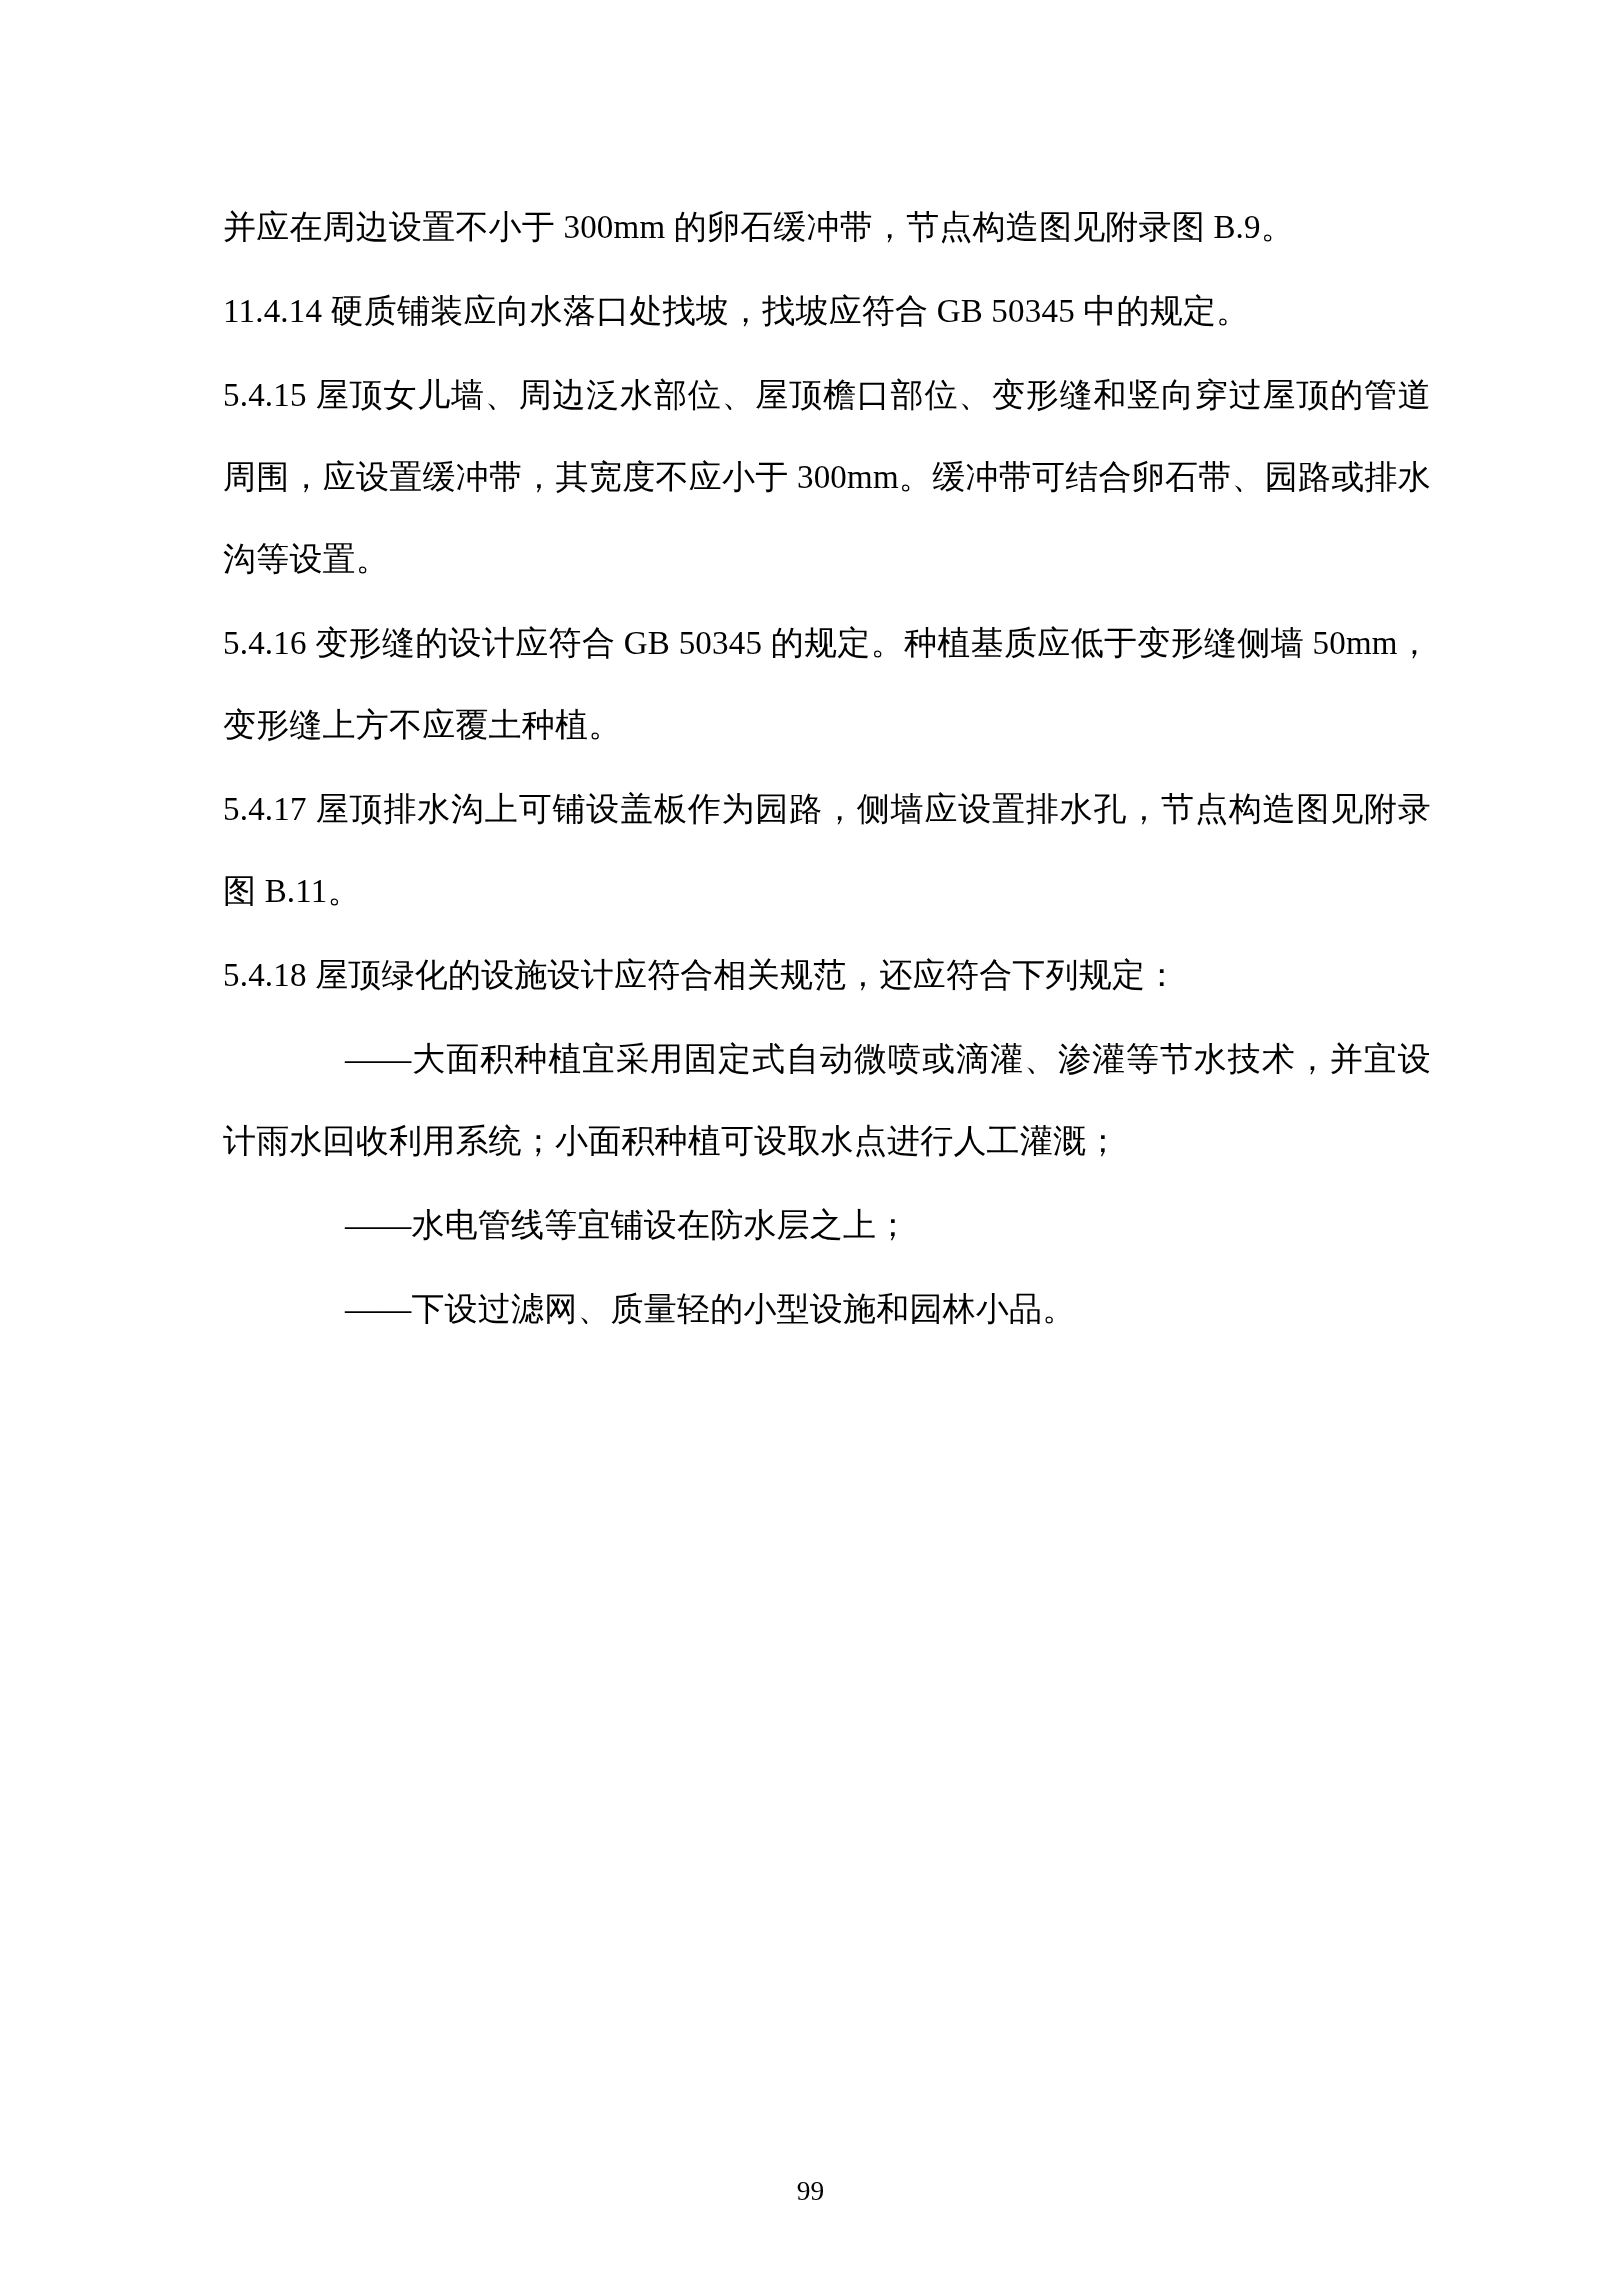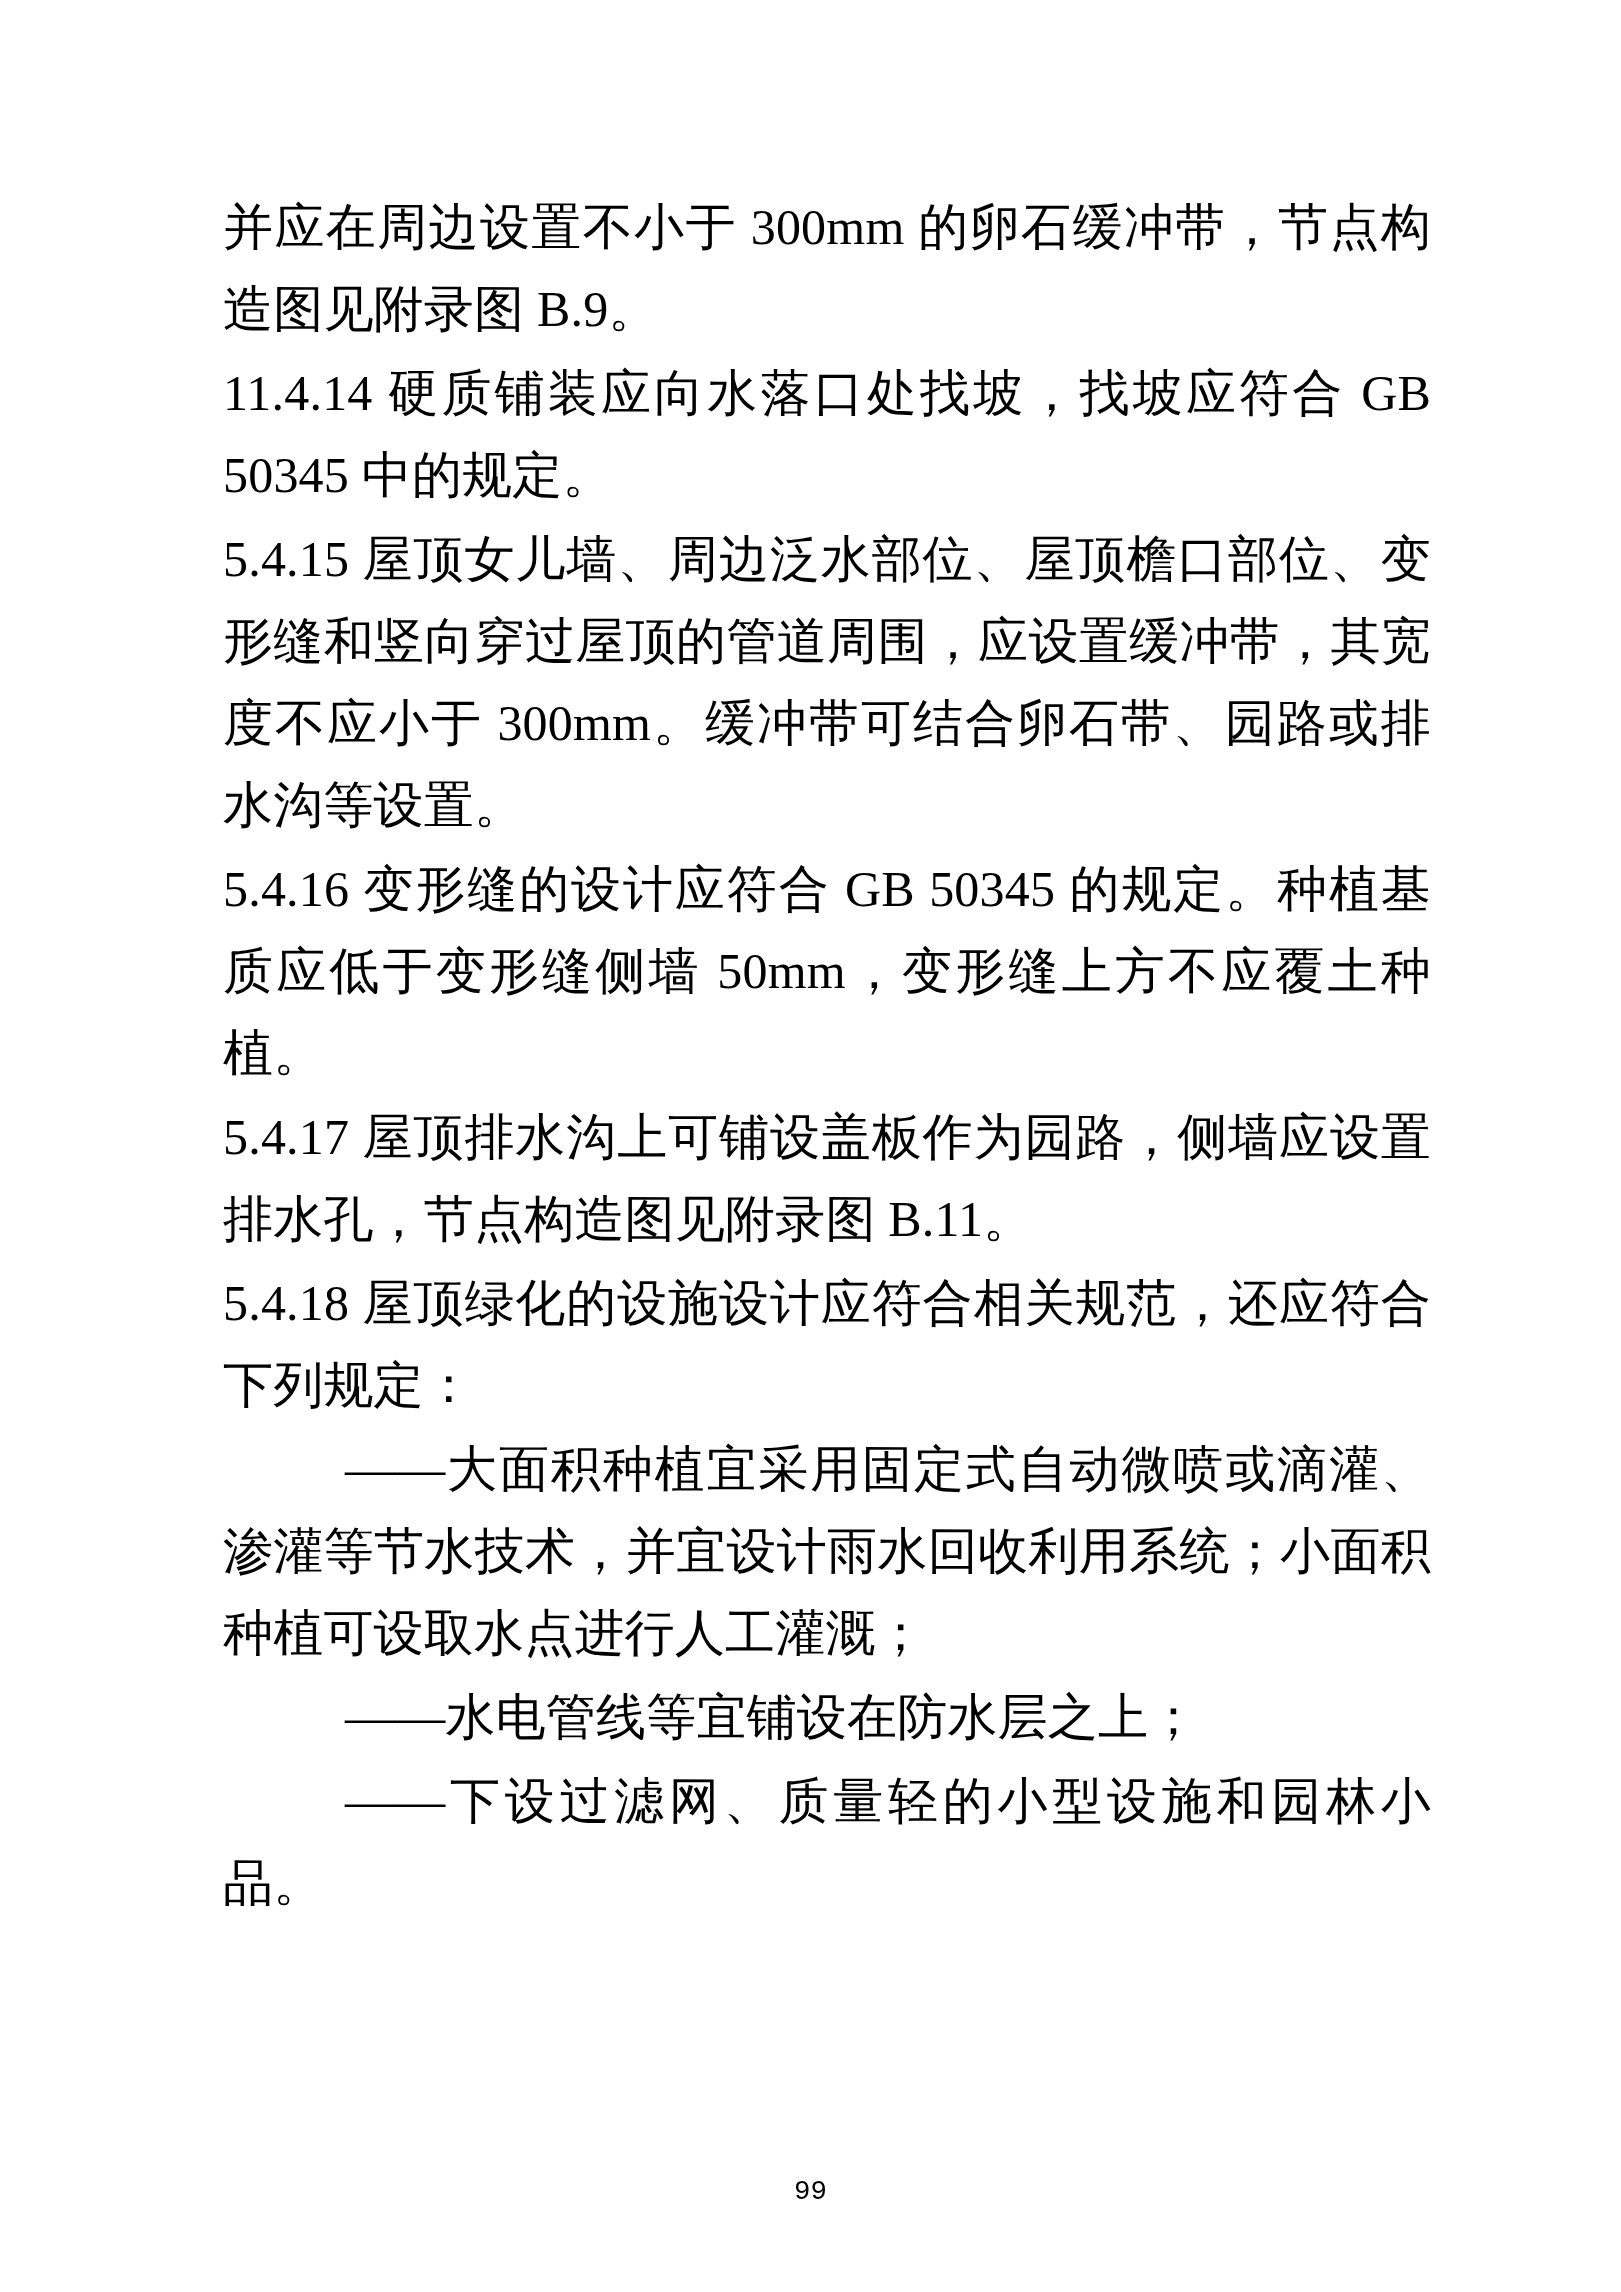--- a/index.html
+++ b/index.html
@@ -21,40 +21,40 @@
     left: 0;
     width: 1621px;
     height: 2293px;
     box-sizing: border-box;
     padding: 186px 196px 0 223px;
   }
   .content {
     width: 1208px;
   }
   .para {
-    font-size: 50px;
+    font-size: 33px;
     line-height: 82px;
     text-align: justify;
     text-justify: inter-ideograph;
     margin: 0 0 2px 0;
     letter-spacing: 0.2px;
     white-space: pre-wrap;
   }
   .para.indent-dash {
     text-indent: 122px;
   }
   .footer {
     position: absolute;
     left: 0;
     right: 0;
     bottom: 86px;
     text-align: center;
     font-size: 27.4px;
     line-height: 31px;
-    font-family: Liberation Mono, monospace;
+    font-family: Liberation Serif, serif;
   }
 </style>
 </head>
 <body>
 
 <div class="page">
   <div class="content">
     <p class="para">并应在周边设置不小于 300mm 的卵石缓冲带，节点构造图见附录图 B.9。</p>
     <p class="para">11.4.14 硬质铺装应向水落口处找坡，找坡应符合 GB 50345 中的规定。</p>
     <p class="para">5.4.15 屋顶女儿墙、周边泛水部位、屋顶檐口部位、变形缝和竖向穿过屋顶的管道周围，应设置缓冲带，其宽度不应小于 300mm。缓冲带可结合卵石带、园路或排水沟等设置。</p>

